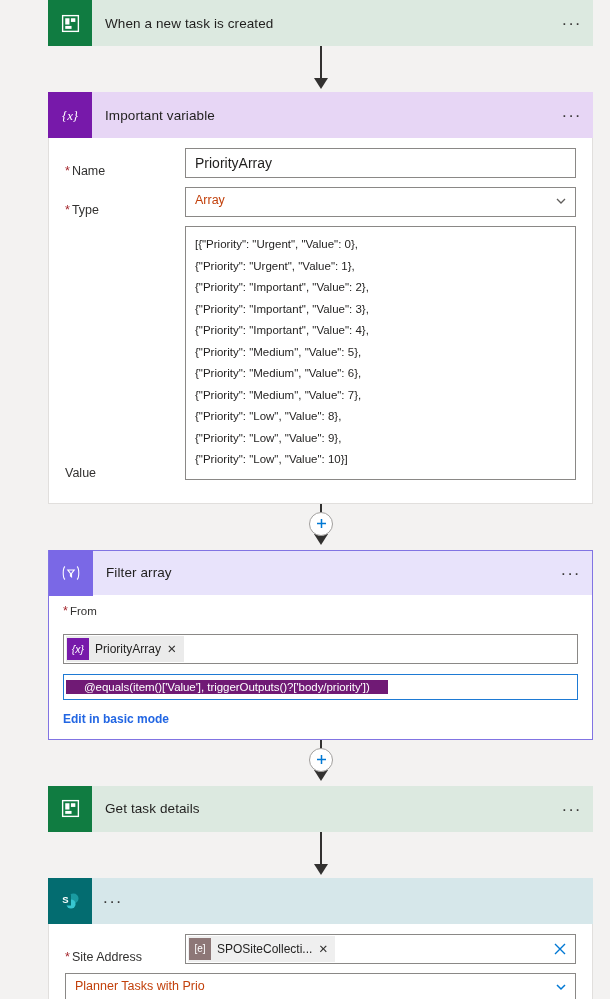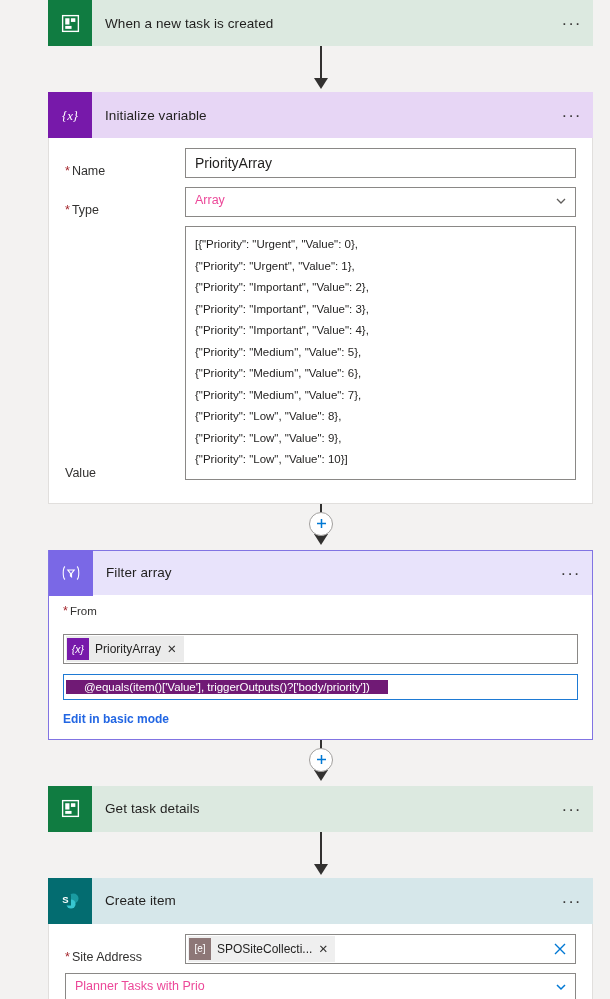--- a/index.html
+++ b/index.html
@@ -112,21 +112,21 @@
     align-items: center;
   }
   .txtbox.big { font-size: 14px; }
 
   .dropdown {
     border: 1px solid #8a8886;
     background: #fff;
     height: 30px;
     box-sizing: border-box;
     font-size: 12.5px;
-    color: #ec4899;
+    color: #c2410c;
     padding: 0 30px 4px 9px;
     display: flex;
     align-items: center;
     position: relative;
   }
   .chev {
     position: absolute;
     right: 9px;
     top: 50%;
     width: 10px;
@@ -315,21 +315,21 @@
         <div class="conn-arrow"></div>
     </div>
 
     <div class="card">
       <div class="card-head head-varinit">
         <div class="card-icon icon-varinit">
           <svg width="24" height="20" viewBox="0 0 26 20">
             <text x="13" y="15" text-anchor="middle" fill="#fff" font-size="14" font-family="'Liberation Serif', serif" font-style="italic">{x}</text>
           </svg>
         </div>
-        <div class="card-title">Initialize variable</div>
+        <div class="card-title">Important variable</div>
         <div class="ellipsis">...</div>
       </div>
       <div class="card-body">
 
         <div class="field-row">
           <div class="field-label req">Name</div>
           <div class="field-ctl">
             <div class="txtbox big">PriorityArray</div>
           </div>
         </div>
@@ -443,21 +443,20 @@
     <div class="card">
       <div class="card-head head-spo">
         <div class="card-icon icon-spo">
           <svg width="24" height="22" viewBox="0 0 24 22">
             <circle cx="15.5" cy="8.5" r="5" fill="#1a9ba1"></circle>
             <circle cx="13" cy="14" r="4.6" fill="#37c6d0"></circle>
             <rect x="2" y="4.5" width="11" height="11" fill="#036C70"></rect>
             <text x="7.5" y="13" text-anchor="middle" fill="#fff" font-size="9.5" font-family="'Liberation Sans', sans-serif" font-weight="bold">S</text>
           </svg>
         </div>
-        <div class="card-title">Create item</div>
         <div class="ellipsis">...</div>
       </div>
       <div class="card-body">
 
         <div class="field-row">
           <div class="field-label req">Site Address</div>
           <div class="field-ctl">
             <div class="tokenbox">
               <span class="token tok-spo">
                 <span class="token-ico">[e]</span>

